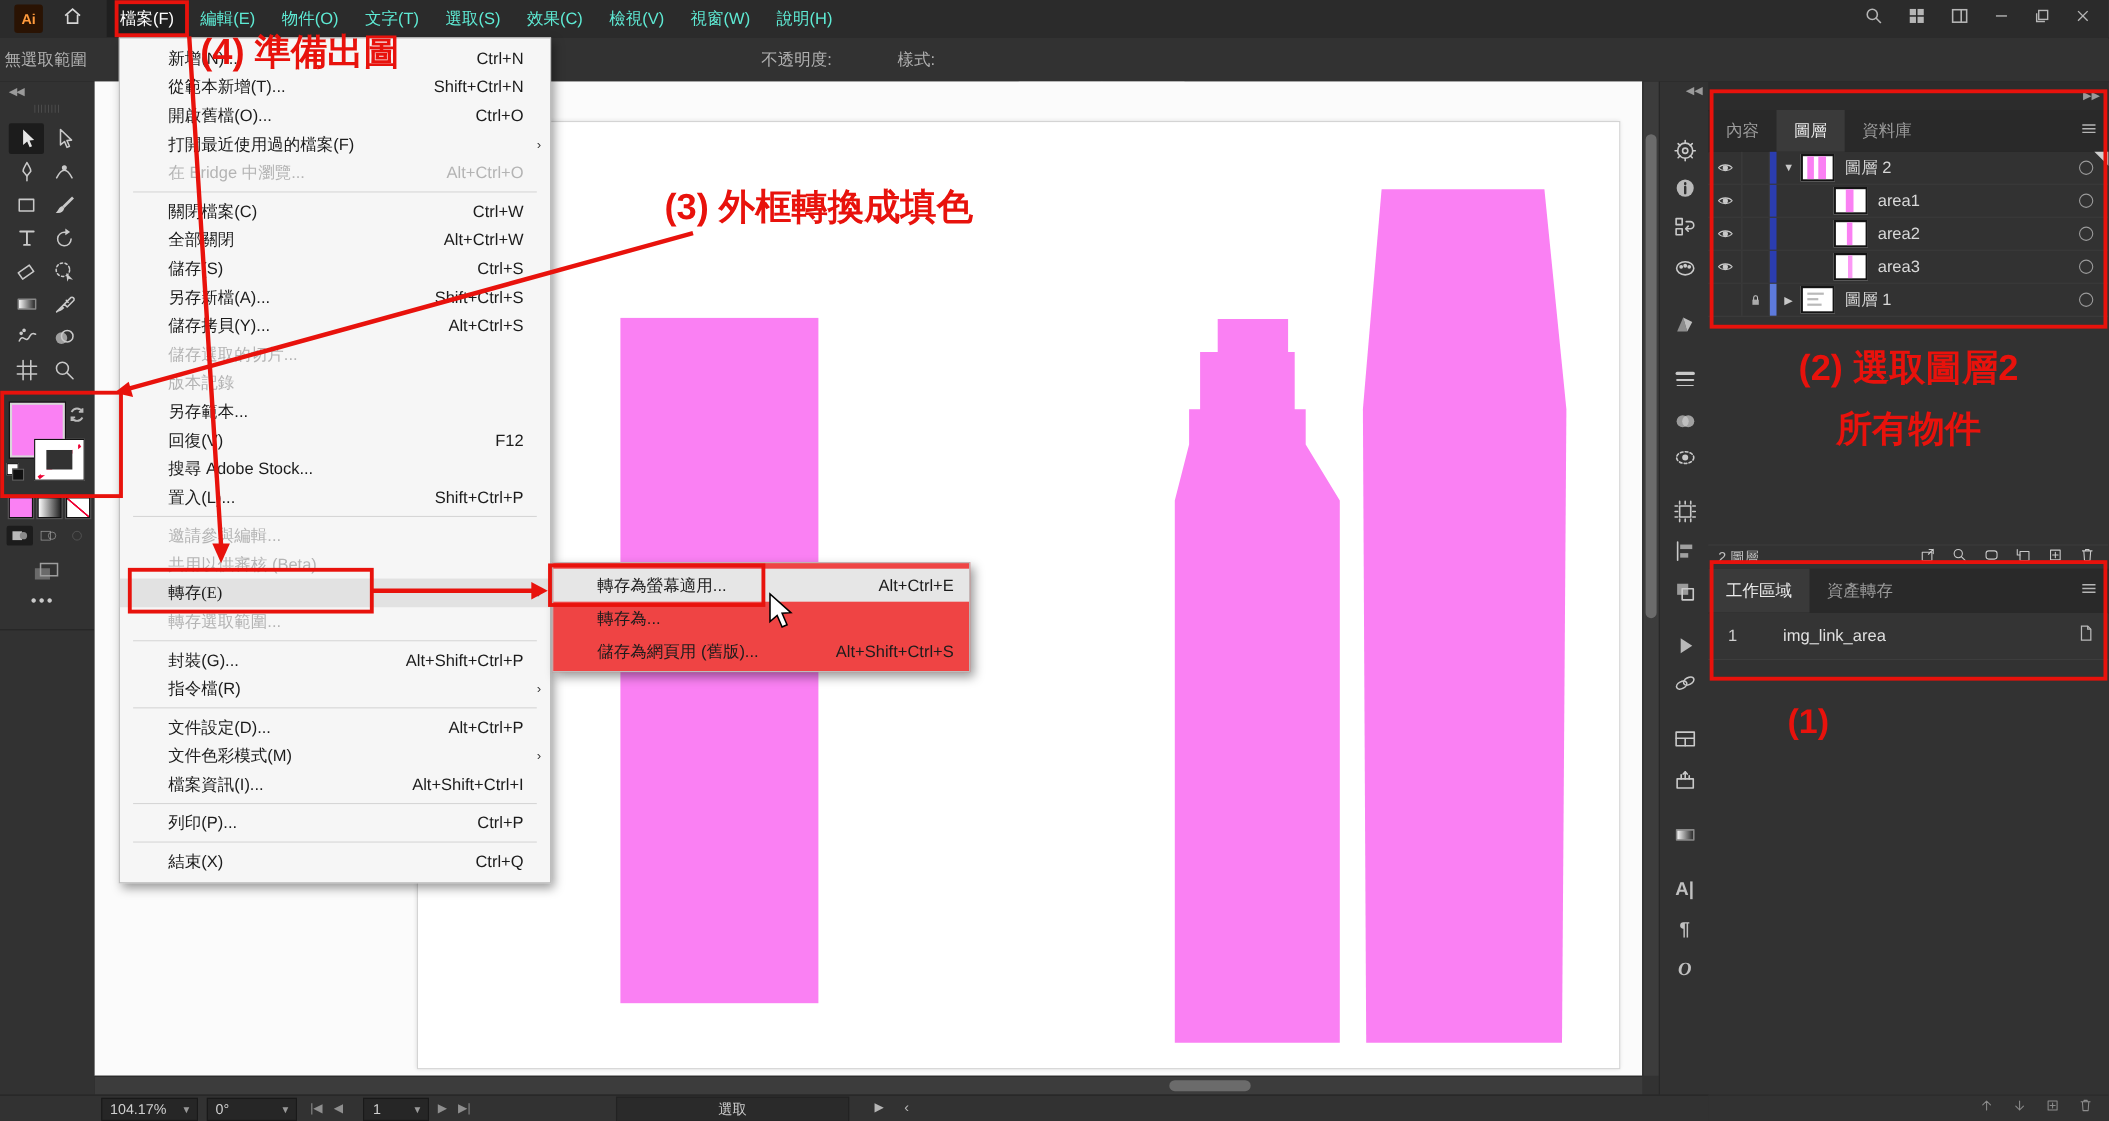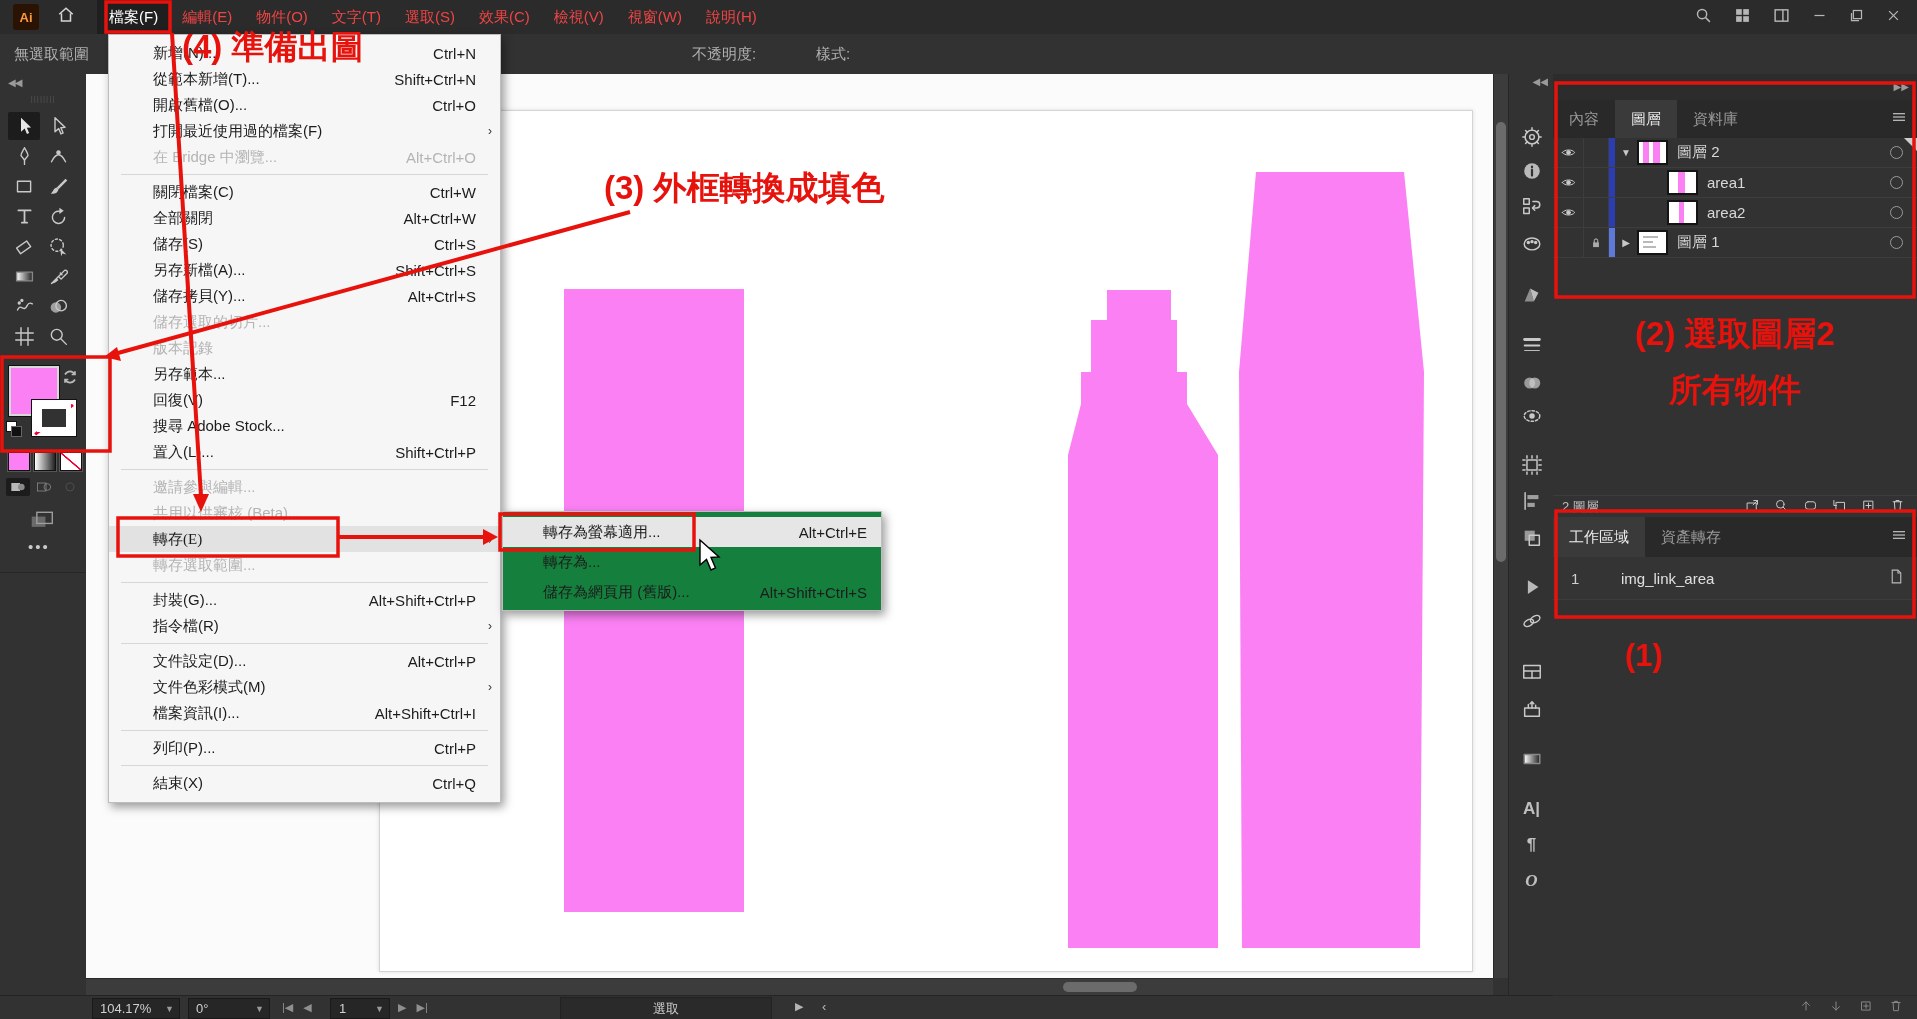--- a/index.html
+++ b/index.html
@@ -3,21 +3,21 @@
 <meta charset="utf-8">
 <style>
   html,body{margin:0;padding:0;background:#202020;font-family:"Liberation Sans",sans-serif;}
   .app{position:relative;width:1917px;height:1019px;overflow:hidden;background:#323232;}
   .abs{position:absolute;}
   
   .titlebar{position:absolute;left:0;top:0;width:1917px;height:34px;background:#2b2b2b;border-bottom:1px solid #1c1c1c;display:flex;align-items:center;}
   .ai-logo{width:26px;height:26px;margin-left:13px;background:#2a1303;color:#ff9a3c;font-weight:bold;font-size:13px;display:flex;align-items:center;justify-content:center;border-radius:3px;}
   .home-ic{margin-left:18px;margin-right:14px;}
   .menubar{display:flex;height:100%;align-items:flex-end;margin-left:8px;}
-  .menu-title{padding:0 12px;font-size:15px;color:#ef4444;height:100%;display:flex;align-items:center;cursor:default;}
+  .menu-title{padding:0 12px;font-size:15px;color:#5eead4;height:100%;display:flex;align-items:center;cursor:default;}
   .menu-title.active{background:#1f1f1f;color:#fff;}
   .tb-right{margin-left:auto;display:flex;align-items:center;gap:22px;padding-right:16px;}
   .tb-ic{opacity:.85;}
   
   .controlbar{position:absolute;left:0;top:34px;width:1917px;height:40px;background:#323232;border-bottom:1px solid #1e1e1e;}
   .cb-label{position:absolute;font-size:15px;color:#b0b0b0;top:11px;}
   .stroke-widget{position:absolute;left:556px;top:42px;width:110px;height:26px;background:#f2f2f2;border:1px solid #151515;display:flex;align-items:center;}
   .stroke-line{width:42px;height:3px;background:#111;margin:0 6px;}
   .stroke-widget .lbl{font-size:14px;color:#111;}
   .stroke-widget .dd{margin-left:auto;width:18px;height:100%;background:#454545;color:#ddd;font-size:10px;display:flex;align-items:center;justify-content:center;}
@@ -99,21 +99,21 @@
   .sb-play{position:absolute;left:795px;top:4px;color:#b5b5b5;font-size:11px;}
   .sb-chev{position:absolute;left:822px;top:3px;color:#b5b5b5;font-size:13px;}
   
   .menu{position:absolute;left:108px;top:34px;width:393px;height:769px;background:#f6f6f6;border:1px solid #bdbdbd;box-shadow:3px 4px 9px rgba(0,0,0,.4);z-index:30;padding-top:5px;box-sizing:border-box;}
   .mi{display:flex;align-items:center;height:26px;padding:0 8px 0 44px;font-size:15px;color:#1c1c1c;position:relative;}
   .mi .sc{margin-left:auto;padding-right:16px;}
   .mi .sub{position:absolute;right:8px;color:#333;font-size:12px;}
   .mi.dis{color:#b4b4b4;}
   .mi.hl{background:#e2e2e2;font-family:Liberation Serif, serif;}
   .msep{height:1px;background:#d6d6d6;margin:4px 12px;}
-  .submenu{position:absolute;left:502px;top:511px;width:380px;height:100px;background:#15803d;border:1px solid #bdbdbd;box-shadow:3px 4px 9px rgba(0,0,0,.4);z-index:31;padding-top:5px;box-sizing:border-box;}
+  .submenu{position:absolute;left:502px;top:511px;width:380px;height:100px;background:#ef4444;border:1px solid #bdbdbd;box-shadow:3px 4px 9px rgba(0,0,0,.4);z-index:31;padding-top:5px;box-sizing:border-box;}
   .smi{display:flex;align-items:center;height:30px;padding:0 14px 0 40px;font-size:15px;color:#1c1c1c;}
   .smi .sc{margin-left:auto;}
   .smi.hov{background:#e6e6e6;}
   
   .overlay{position:absolute;left:0;top:0;width:1917px;height:1019px;z-index:40;pointer-events:none;}
   .ann-txt{position:absolute;color:#e8120c;font-weight:bold;z-index:41;pointer-events:none;white-space:nowrap;}
   
   .pbar{position:absolute;top:0;bottom:0;background:#fa80f3;}
   .gline{position:absolute;background:#b9b9b9;}
 </style>
@@ -172,21 +172,21 @@
             <path d="M4 8 V20 H16"></path>
           </svg></span>
       <span class="tb-ic"><svg width="15" height="15" viewBox="0 0 24 24" stroke="#cfcfcf" stroke-width="2">
             <line x1="5" y1="5" x2="19" y2="19"></line>
             <line x1="19" y1="5" x2="5" y2="19"></line>
           </svg></span>
     </div>
   </div>
 
   <div class="controlbar">
-    <span class="cb-label" style="left:14px">無選取範圍</span>
+    <span class="cb-label" style="left:4px">無選取範圍</span>
     <span class="mini-dd">
         <span class="sw"></span>
         <span class="dd">▼</span>
       </span>
     <div class="stroke-widget">
       <span class="stroke-line"></span>
       <span class="lbl">基本</span>
       <span class="dd">▼</span>
     </div>
     <span class="cb-label" style="left:692px">不透明度:</span>
@@ -511,20 +511,36 @@
           <span class="cell-lock"></span>
           <span class="bluebar" style="background: rgb(43, 61, 176);"></span>
           <span class="chev" style="width: 52px;"></span>
           <span class="thumb">
             <span class="pbar" style="left:10px;width:5px"></span>
           </span>
           <span class="lab">area2</span>
           <span class="target"></span>
         </div>
         <div class="lrow">
+          <span class="cell-eye">
+            <svg width="17" height="15" viewBox="0 0 24 24" fill="none" stroke="#c9c9c9" stroke-width="1.6" stroke-linecap="round" stroke-linejoin="round">
+              <path d="M2 12 C6.5 6.5 17.5 6.5 22 12 C17.5 17.5 6.5 17.5 2 12 Z"></path>
+              <circle cx="12" cy="12" r="3" fill="#c9c9c9"></circle>
+            </svg>
+          </span>
+          <span class="cell-lock"></span>
+          <span class="bluebar" style="background: rgb(43, 61, 176);"></span>
+          <span class="chev" style="width: 52px;"></span>
+          <span class="thumb">
+            <span class="pbar" style="left:11px;width:4px;opacity:.8"></span>
+          </span>
+          <span class="lab">area3</span>
+          <span class="target"></span>
+        </div>
+        <div class="lrow">
           <span class="cell-eye"></span>
           <span class="cell-lock">
             <svg width="14" height="14" viewBox="0 0 24 24" fill="none" stroke="#c9c9c9" stroke-width="1.6" stroke-linecap="round" stroke-linejoin="round">
               <rect x="7" y="11" width="10" height="8" fill="#ababab" stroke="none"></rect>
               <path d="M9 11 V8 a3 3 0 0 1 6 0 V11"></path>
             </svg>
           </span>
           <span class="bluebar" style="background: rgb(93, 122, 219);"></span>
           <span class="chev">▶</span>
           <span class="thumb">

